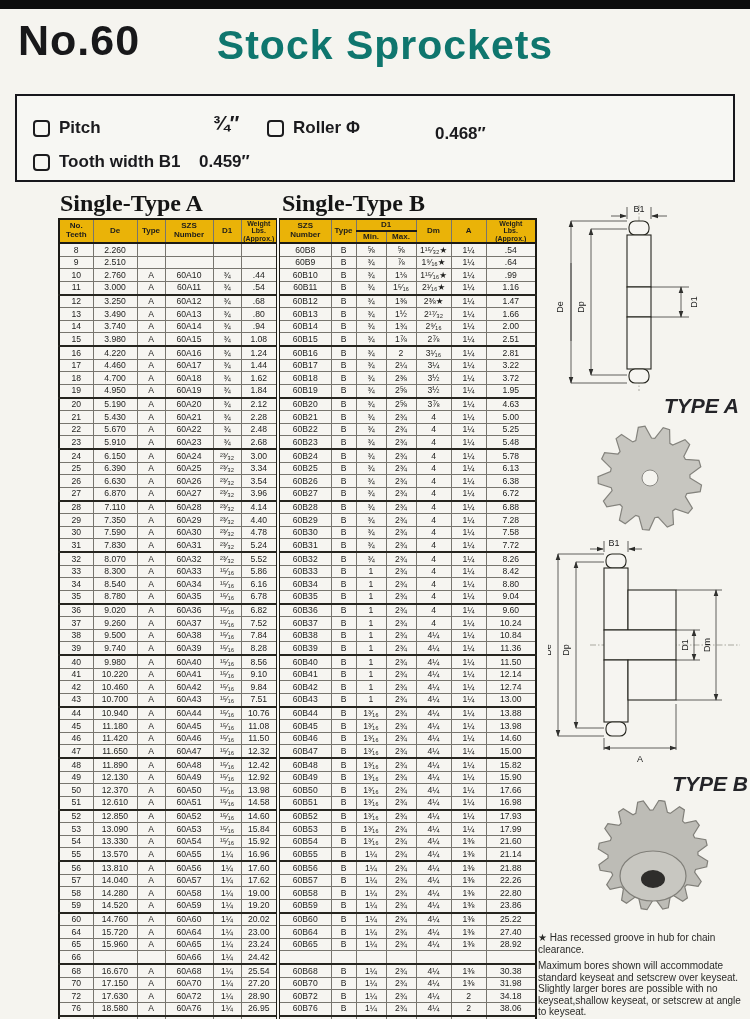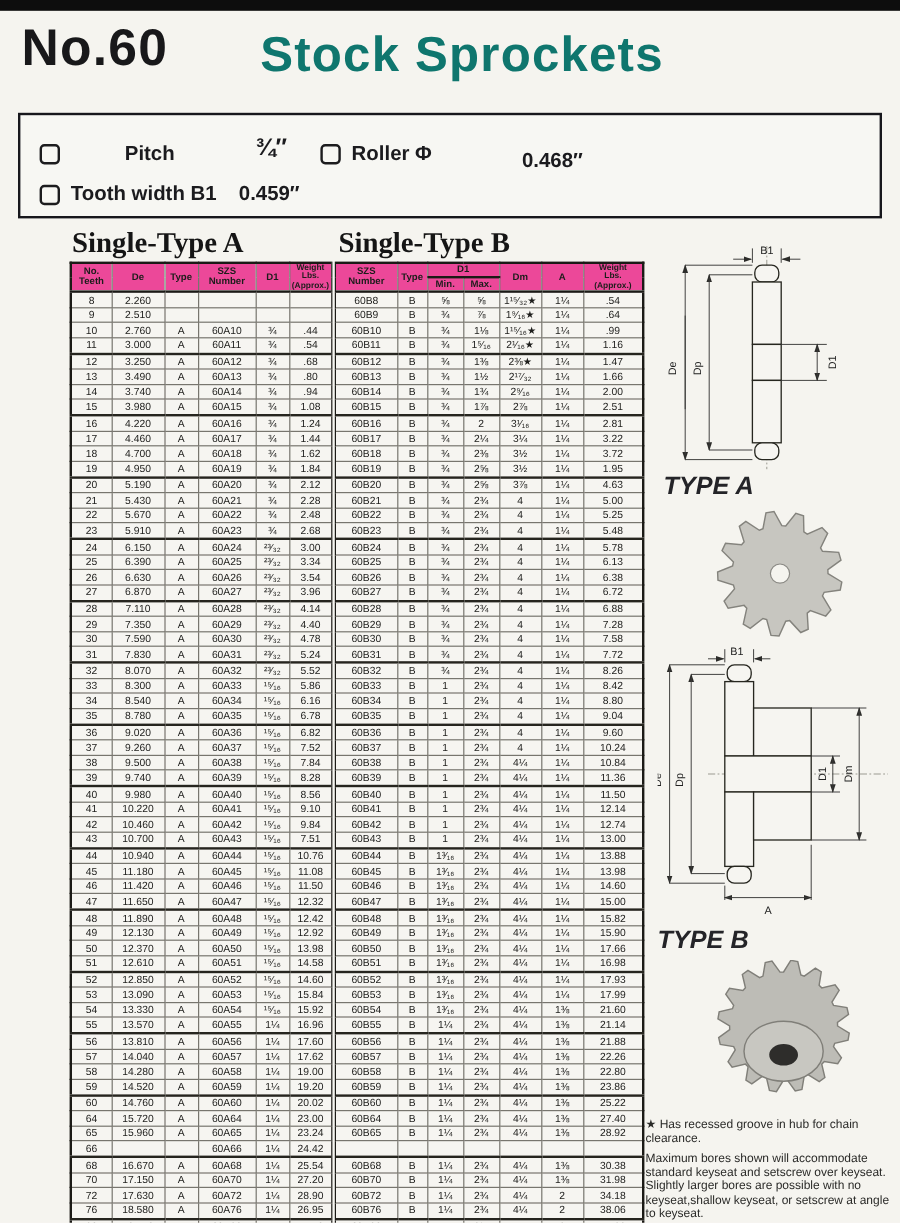--- a/index.html
+++ b/index.html
@@ -16,46 +16,46 @@
   .chk{width:13px;height:13px;border:2px solid #1c1c1e;border-radius:4px;display:inline-block;background:transparent;}
   .speclbl{font-size:17px;font-weight:700;color:#1b1b1e;}
   .specval{font-size:17px;font-weight:700;color:#1b1b1e;}
   .frac34{font-size:20px;}
   
   .sect{font-family:"Liberation Serif","DejaVu Serif",serif;font-weight:700;font-size:24px;color:#151515;}
   
   table.grid{border-collapse:collapse;table-layout:fixed;background:#f6f5f1;}
   table.grid th,table.grid td{border:1px solid #77756e;text-align:center;vertical-align:middle;
       padding:0;font-size:8.6px;line-height:1;color:#1d1d1b;overflow:hidden;}
-  table.grid th{background:#ec4899;font-weight:700;font-size:8px;white-space:pre-line;line-height:1.1;}
+  table.grid th{background:#eab308;font-weight:700;font-size:8px;white-space:pre-line;line-height:1.1;}
   table.grid th.wt{font-size:7px;line-height:1.05;}
   table.grid td{height:11.63px;}
   table.grid{border:2px solid #1b1a16;}
   table.grid thead th{border-bottom:2px solid #1b1a16;}
   tr.grp td{border-top:2px solid #26251f;}
   .bsep{border-left:4px double #1b1a16 !important;}
   
-  .caption{font-size:21px;font-weight:700;font-style:italic;color:#242428;text-align:left;}
+  .caption{font-size:21px;font-weight:700;font-style:italic;color:#242428;text-align:right;}
   .note{font-size:10px;line-height:1.16;color:#2a2a28;}
   svg text{font-family:"Liberation Sans","DejaVu Sans",sans-serif;font-size:9px;fill:#222;}
   svg .dim{stroke:#3a3a38;stroke-width:.8;fill:none;}
   svg .edge{stroke:#26261f;stroke-width:1.1;fill:#f6f5f1;}
   svg .cl{stroke:#8a8880;stroke-width:.7;stroke-dasharray:6 2 1.5 2;fill:none;}
 </style>
 </head>
 <body>
 
 <div class="abs topbar"></div>
 
 <div class="abs docnum">No.60</div>
 <div class="abs title">Stock Sprockets</div>
 
 <div class="abs specbox">
   <span class="abs chk" style="left:16px;top:24px;"></span>
-  <span class="abs speclbl" style="left:42px;top:22px;margin-left:45px;">Pitch</span>
+  <span class="abs speclbl" style="left:42px;top:22px;">Pitch</span>
   <span class="abs specval frac34" style="left:196px;top:16px;">¾″</span>
   <span class="abs chk" style="left:250px;top:24px;"></span>
   <span class="abs speclbl" style="left:276px;top:22px;">Roller Φ</span>
   <span class="abs specval" style="left:418px;top:28px;">0.468″</span>
   <span class="abs chk" style="left:16px;top:58px;"></span>
   <span class="abs speclbl" style="left:42px;top:56px;">Tooth width B1</span>
   <span class="abs specval" style="left:182px;top:56px;">0.459″</span>
 </div>
 
 <div class="abs sect" style="left:60px;top:190px;">Single-Type A</div>

